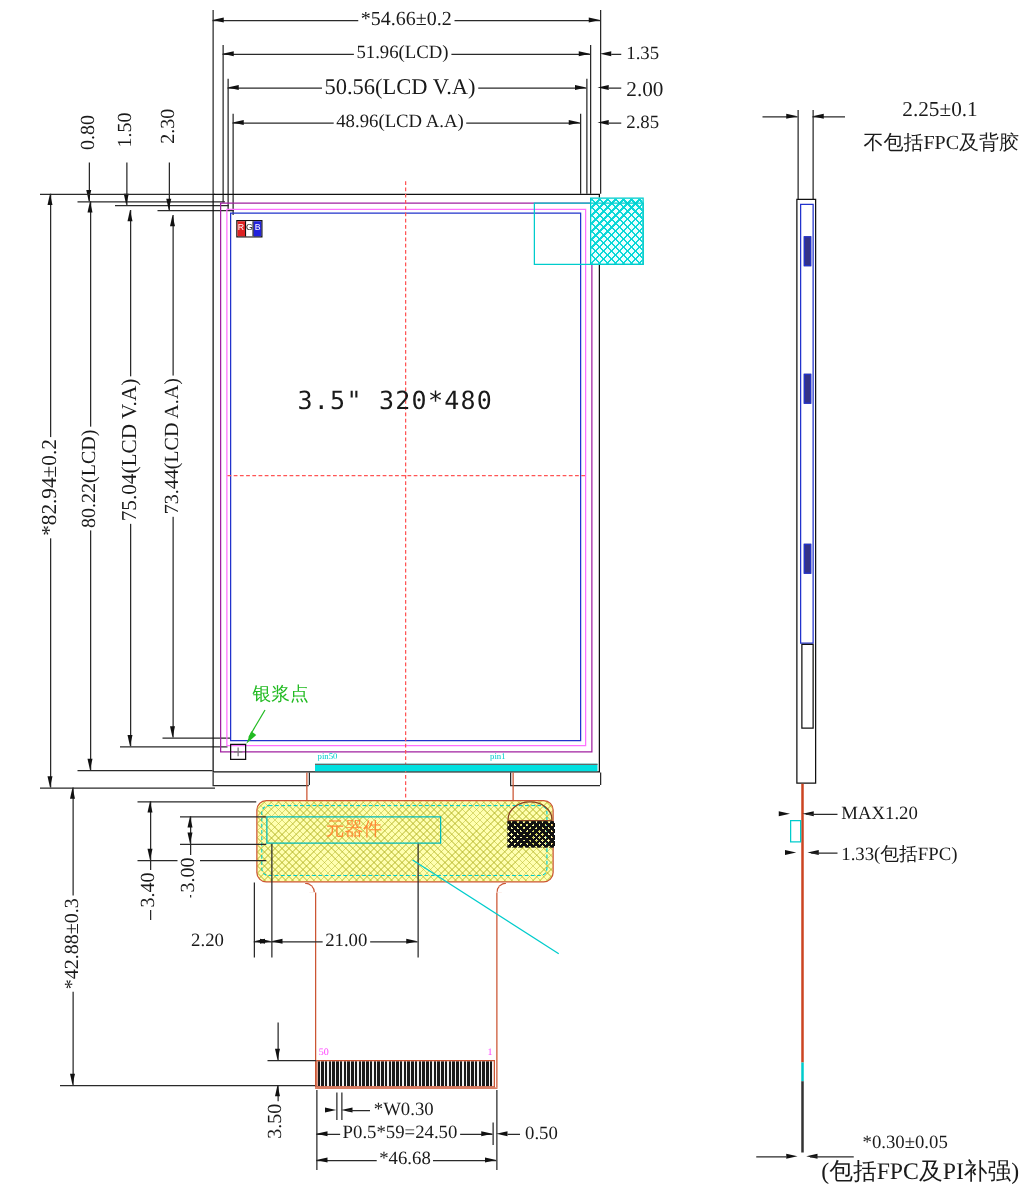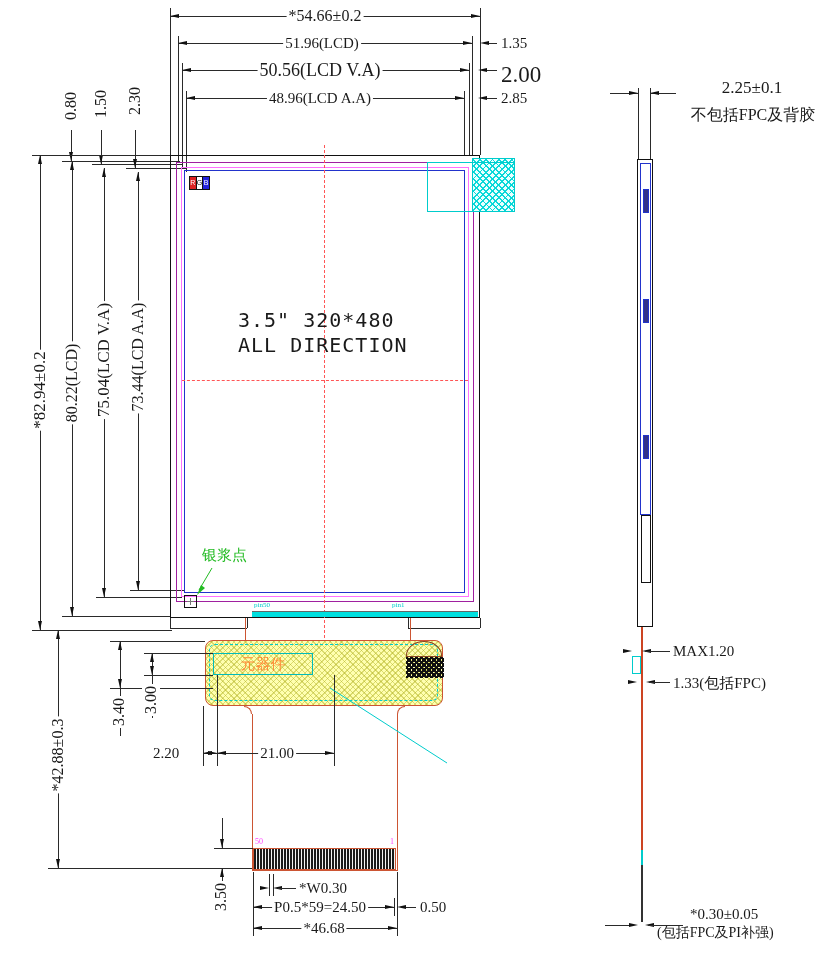--- a/index.html
+++ b/index.html
@@ -60,21 +60,21 @@
   <div class="h" style="left:186px;top:98px;width:278px"></div>
   <i class="ar l" style="left:186px;top:95.5px"></i>
     <i class="ar r" style="left:455px;top:95.5px"></i>
   <div class="ht" style="left:320px;top:98px">48.96(LCD A.A)</div>
 
   <i class="ar l" style="left:480px;top:40.5px"></i>
     <div class="h" style="left:489px;top:43px;width:8px"></div>
   <div class="lbl" style="left:501px;top:35px">1.35</div>
   <i class="ar l" style="left:478px;top:67.5px"></i>
     <div class="h" style="left:487px;top:70px;width:10px"></div>
-  <div class="lbl" style="left:501px;top:62px;font-size:23px">2.00</div>
+  <div class="lbl" style="left:501px;top:62px;font-size:17px">2.00</div>
   <i class="ar l" style="left:478px;top:95.5px"></i>
     <div class="h" style="left:487px;top:98px;width:10px"></div>
   <div class="lbl" style="left:501px;top:90px">2.85</div>
 
   <div class="h" style="left:62px;top:161px;width:118px"></div>
   <div class="h" style="left:92px;top:164px;width:91px"></div>
   <div class="h" style="left:126px;top:168px;width:61px"></div>
   <div class="v" style="left:71px;top:130px;height:31px"></div>
     <i class="ar d" style="left:68.5px;top:152px"></i>
   <div class="v" style="left:101px;top:130px;height:34px"></div>
@@ -136,38 +136,37 @@
   <div class="rc" style="left:189px;top:176px;width:21px;height:14px;border:1px solid #111;display:flex;font-size:7px;line-height:12px;text-align:center;font-family:'Liberation Sans',sans-serif">
     <span style="flex:1;background:#dd2222;color:#fff;border-right:1px solid #111">R</span>
     <span style="flex:1;background:#fff;color:#111;border-right:1px solid #111">G</span>
     <span style="flex:1;background:#2222dd;color:#fff">B</span>
   </div>
 
   <div class="rc" style="left:324px;top:145px;height:523px;border-left:1px dashed #ff5555"></div>
   <div class="rc" style="left:182px;top:380px;width:286px;border-top:1px dashed #ff5555"></div>
 
   <div class="lbl mono" style="left:238px;top:308px;font-size:20px">3.5" 320*480</div>
-  <div class="lbl mono" style="left:238px;top:333px;font-size:20px">ALL DIRECTION</div>
 
   <div class="lbl" style="left:202px;top:546px;color:#22bb22;font-size:15px">银浆点</div>
   <div class="rc" style="left:184px;top:595px;width:13px;height:13px;border:1.5px solid #111">
     <div class="rc" style="left:2px;top:5px;width:7px;height:1px;background:#777"></div>
     <div class="rc" style="left:5px;top:2px;width:1px;height:7px;background:#777"></div>
   </div>
 
   <div class="rc" style="left:252px;top:611px;width:226px;height:6px;background:#00e0e0;border-top:1px solid #666"></div>
   <div class="lbl" style="left:254px;top:601px;color:#00cccc;font-size:7px">pin50</div>
   <div class="lbl" style="left:392px;top:601px;color:#00cccc;font-size:7px">pin1</div>
 
   <div class="v" style="left:245px;top:618px;height:23px;background:#cc5533"></div>
   <div class="v" style="left:410px;top:618px;height:23px;background:#cc5533"></div>
 
   <div class="rc yellow-hatch" style="left:205px;top:640px;width:238px;height:66px;border:1.2px solid #cc5533;border-radius:8px"></div>
   <div class="rc" style="left:209px;top:644px;width:229px;height:57px;border:1px dashed #00cccc;border-radius:6px"></div>
-  <div class="rc" style="left:213px;top:653px;width:100px;height:22px;border:1px solid #00bbbb;text-align:center">
+  <div class="rc" style="left:213px;top:653px;width:140px;height:22px;border:1px solid #00bbbb;text-align:center">
     <span style="color:#ff8833;font-size:15px;line-height:21px">元器件</span>
   </div>
   <div class="rc" style="left:406px;top:641px;width:36px;height:16px;border:1px solid #884422;border-radius:50% 50% 0 0/90% 90% 0 0"></div>
   <div class="rc black-hatch" style="left:406px;top:657px;width:38px;height:21px"></div>
 
   <div class="rc" style="left:244px;top:706px;width:8px;height:8px;border-top:1px solid #cc5533;border-right:1px solid #cc5533;border-top-right-radius:8px"></div>
   <div class="rc" style="left:397px;top:706px;width:8px;height:8px;border-top:1px solid #cc5533;border-left:1px solid #cc5533;border-top-left-radius:8px"></div>
   <div class="v" style="left:252px;top:714px;height:156px;background:#cc5533"></div>
   <div class="v" style="left:397px;top:714px;height:156px;background:#cc5533"></div>
   <div class="h" style="left:252px;top:870px;width:146px;background:#cc5533"></div>
@@ -262,21 +261,21 @@
   <div class="lbl" style="left:673px;top:674px">1.33(包括FPC)</div>
 
   <div class="rc" style="left:641px;top:850px;width:1.5px;height:15px;background:#00cccc"></div>
   <div class="rc" style="left:641px;top:865px;width:1.5px;height:57px;background:#333"></div>
 
   <div class="h" style="left:605px;top:925px;width:24px"></div>
   <i class="ar r" style="left:629px;top:922.5px"></i>
     <i class="ar l" style="left:645px;top:922.5px"></i>
   <div class="h" style="left:648px;top:925px;width:35px"></div>
   <div class="lbl" style="left:690px;top:906px">*0.30±0.05</div>
-  <div class="lbl" style="left:657px;top:924px;font-size:14px">(包括FPC及PI补强)</div>
+  <div class="lbl" style="left:657px;top:924px;font-size:19px">(包括FPC及PI补强)</div>
 
   <svg width="829" height="958" style="position:absolute;left:0;top:0;pointer-events:none">
     <line x1="212" y1="568" x2="199" y2="590" stroke="#22bb22" stroke-width="1"></line>
     <polygon points="197,595 205,588 201,585" fill="#22bb22"></polygon>
     <line x1="330" y1="688" x2="447" y2="763" stroke="#00cccc" stroke-width="1"></line>
   </svg>
 
 </div>
 
 </body></html>

